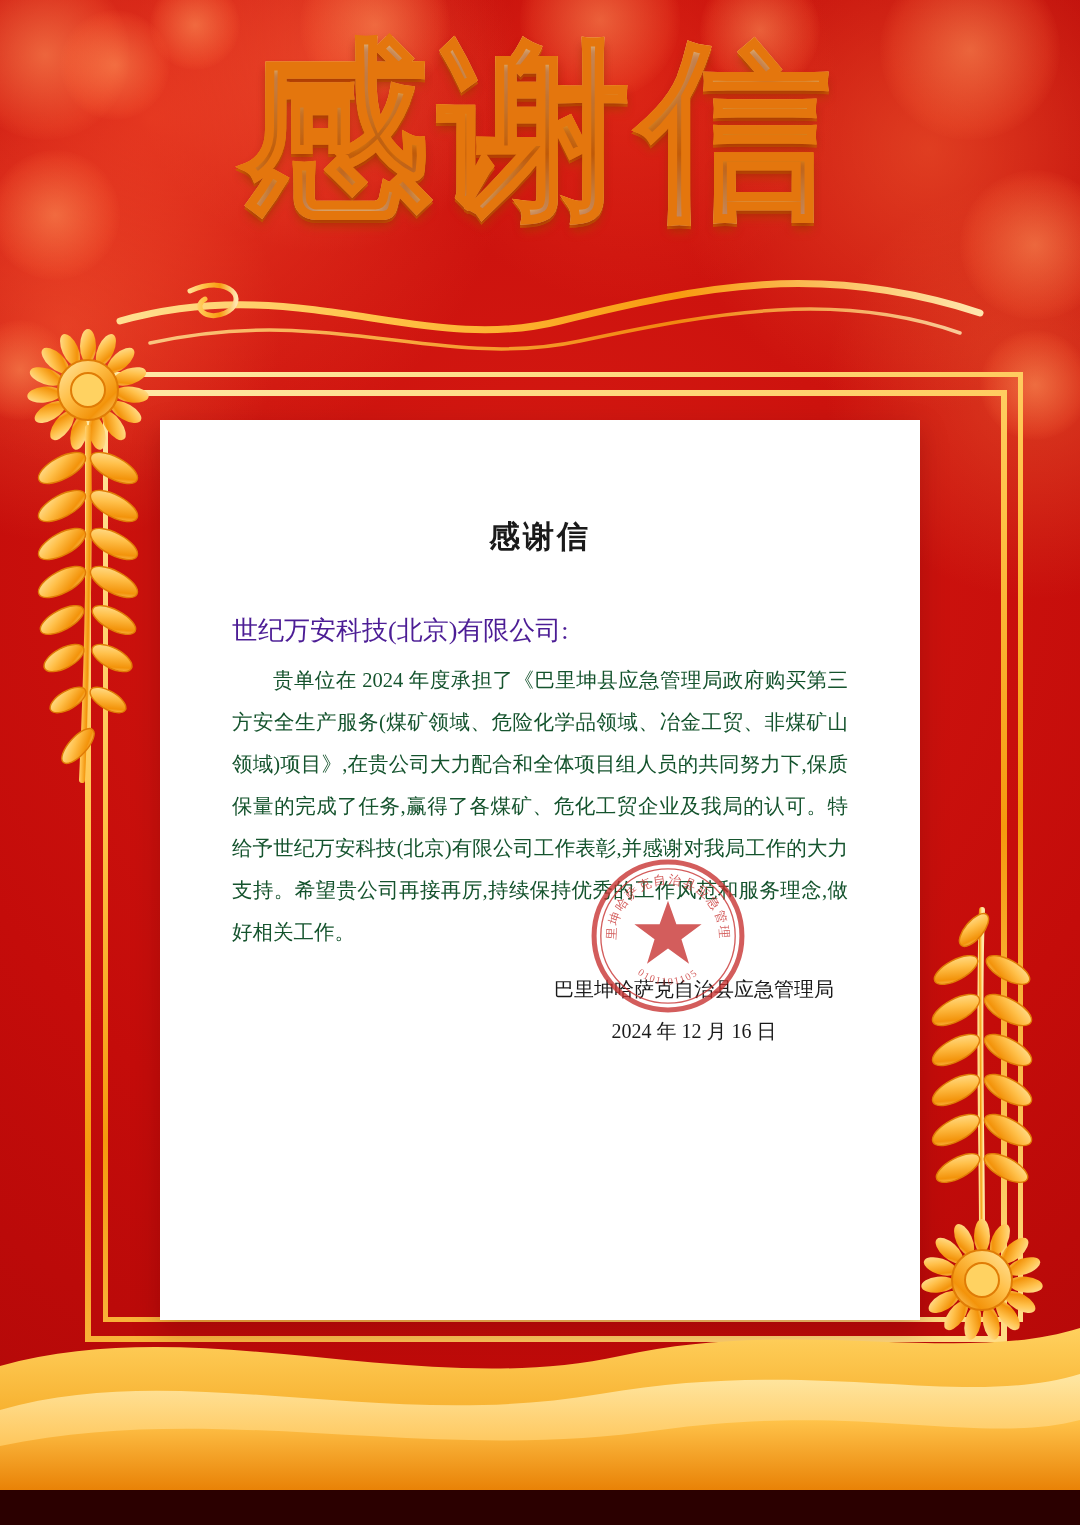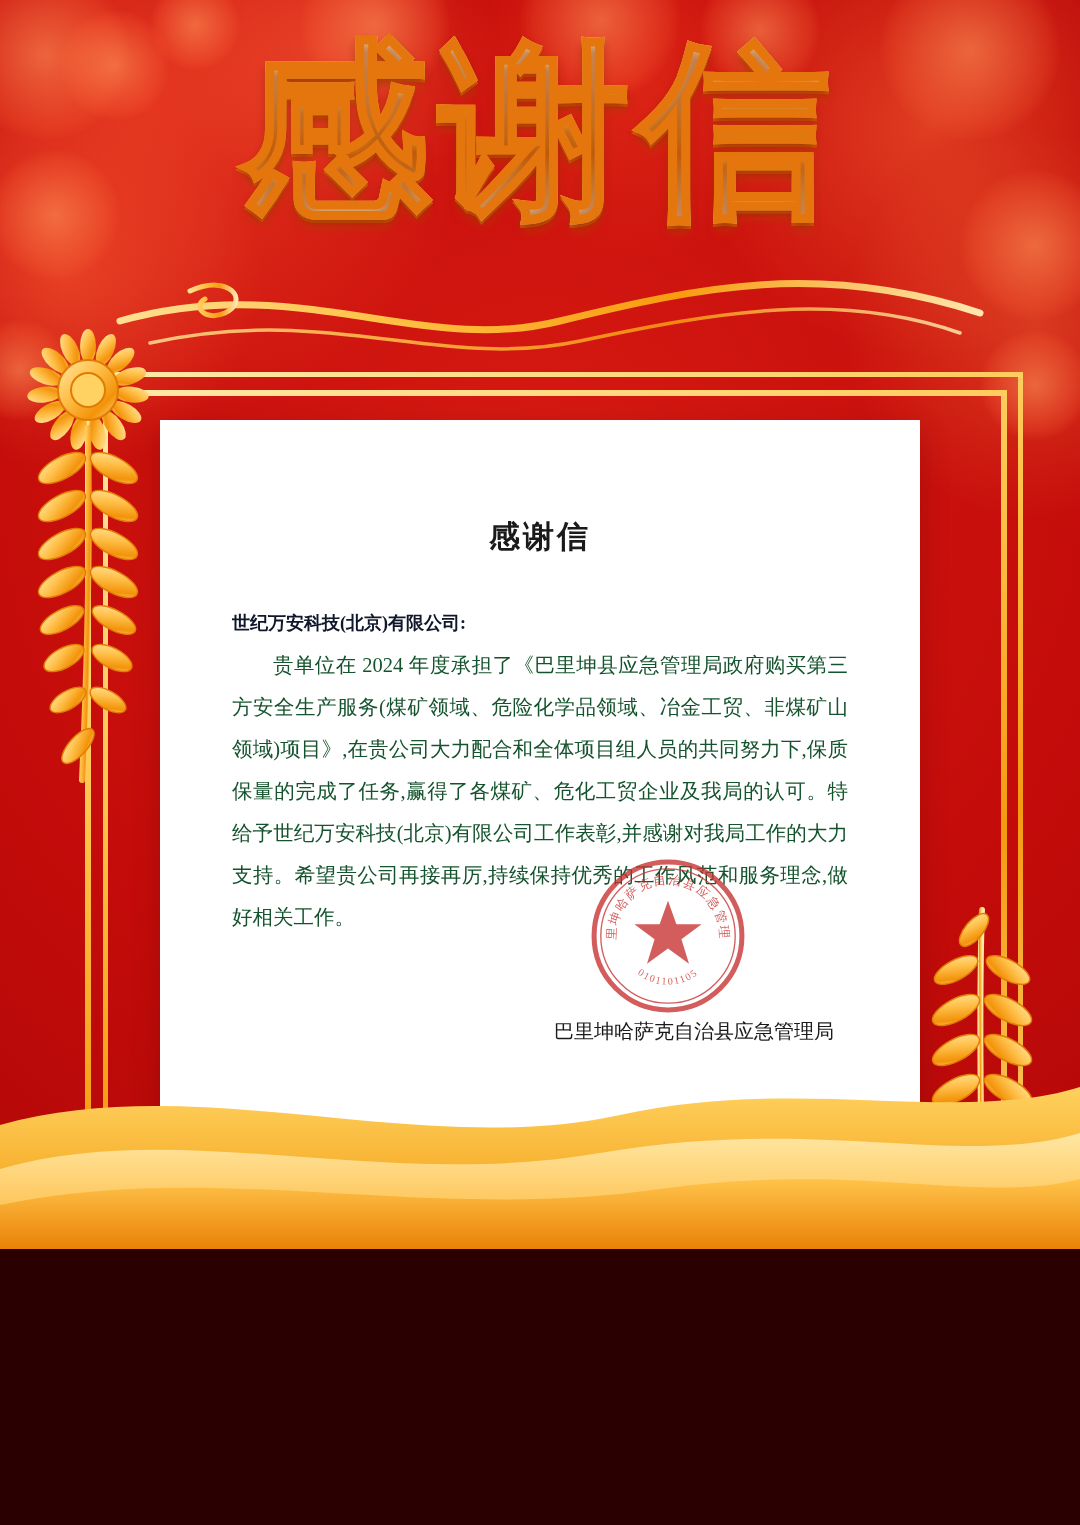--- a/index.html
+++ b/index.html
@@ -3,21 +3,21 @@
 <meta charset="utf-8">
 <style>
   html, body {
     margin: 0;
     padding: 0;
     background: #2b0000;
   }
   .poster {
     position: relative;
     width: 1080px;
-    height: 1249px;
+    height: 1490px;
     overflow: hidden;
     font-family: "Liberation Serif", serif;
     background:
       radial-gradient(circle at 14% 8%, rgba(255,90,50,0.55) 0%, rgba(255,90,50,0) 22%),
       radial-gradient(circle at 6% 22%, rgba(255,110,60,0.45) 0%, rgba(255,110,60,0) 14%),
       radial-gradient(circle at 30% 4%, rgba(255,120,70,0.40) 0%, rgba(255,120,70,0) 12%),
       radial-gradient(circle at 58% 6%, rgba(255,80,40,0.35) 0%, rgba(255,80,40,0) 14%),
       radial-gradient(circle at 86% 10%, rgba(255,120,60,0.45) 0%, rgba(255,120,60,0) 16%),
       radial-gradient(circle at 96% 26%, rgba(255,140,70,0.35) 0%, rgba(255,140,70,0) 14%),
       radial-gradient(circle at 50% 38%, rgba(214,26,18,1) 0%, rgba(196,12,10,1) 60%, rgba(178,8,8,1) 100%),
@@ -104,25 +104,24 @@
   }
   .letter-title {
     text-align: center;
     font-size: 31px;
     font-weight: bold;
     color: #1a1a1a;
     letter-spacing: 3px;
     margin-bottom: 48px;
   }
   .salutation {
-    font-size: 18px;
-    color: #0f172a;
+    font-size: 26px;
+    color: #4c1d95;
     line-height: 1.9;
     margin-bottom: 4px;
-    font-weight: bold;
   }
   .body-text {
     font-size: 20.5px;
     color: #14532d;
     line-height: 2.05;
     text-align: justify;
     text-indent: 2em;
     margin: 0;
   }
   .sign-block {
@@ -227,20 +226,21 @@
         <text font-size="12" fill="#c7302f" font-family="'Liberation Serif', serif" letter-spacing="2">
           <textPath href="#sealbot" startOffset="50%" text-anchor="middle">0101101105</textPath>
         </text>
         <g fill="#c7302f">
           <polygon points="100,58 110,86 140,86 116,104 125,133 100,115 75,133 84,104 60,86 90,86"></polygon>
         </g>
       </svg>
 
       <div class="sign-block">
         <div>巴里坤哈萨克自治县应急管理局</div>
+        <div>2024 年 12 月 16 日</div>
       </div>
     </div>
   </div>
 
   <svg class="wheat-left" viewBox="0 0 140 480">
     <defs>
       <linearGradient id="gld" x1="0" y1="0" x2="1" y2="1">
         <stop offset="0%" stop-color="#ffe7a4"></stop>
         <stop offset="40%" stop-color="#ffc04a"></stop>
         <stop offset="75%" stop-color="#f3930a"></stop>

